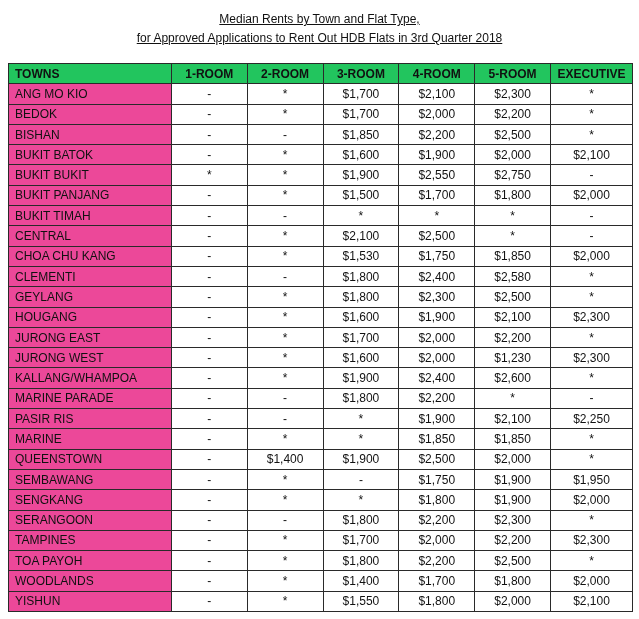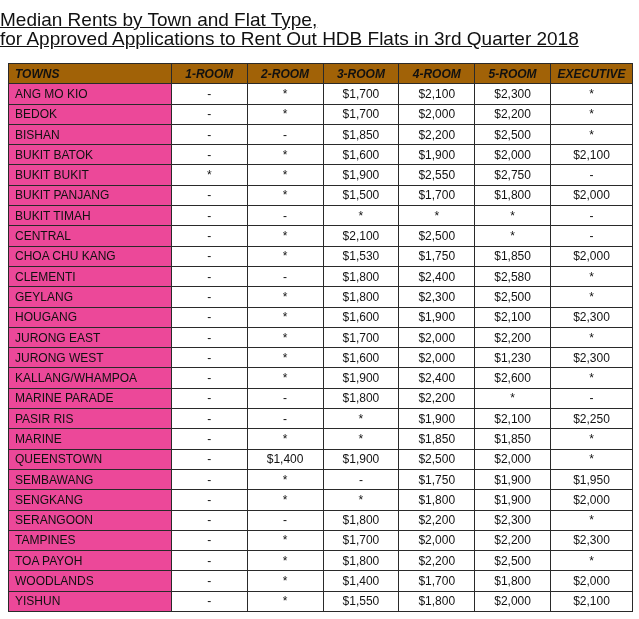--- a/index.html
+++ b/index.html
@@ -1,21 +1,21 @@
 <!DOCTYPE html>
 <html><head>
 <meta charset="utf-8">
 <style>
   html, body { margin: 0; padding: 0; background: #ffffff; }
   body { width: 639px; height: 619px; overflow: hidden; font-family: "Liberation Sans", sans-serif; color: #111; }
-  .title { font-size: 19px; line-height: 19px; padding-top: 10px; }
+  .title { text-align: center; font-size: 12px; line-height: 19px; padding-top: 10px; }
   .title span { text-decoration: underline; display: inline-block; }
   table { position: absolute; left: 8px; top: 63px; border-collapse: collapse; width: 625px; }
   th, td { border: 1px solid #2a2a2a; height: 19.3px; padding: 0; font-size: 12px; }
-  th { background: #a16207; font-weight: bold; text-align: center; font-style: italic; }
+  th { background: #22c55e; font-weight: bold; text-align: center; }
   th.towns { text-align: left; padding-left: 6px; }
   td.town { background: #ec4899; text-align: left; padding-left: 6px; }
   td.val { text-align: center; }
   col.c0 { width: 163px; }
   col.c1 { width: 76px; }
   col.c2 { width: 76px; }
   col.c3 { width: 76px; }
   col.c4 { width: 76px; }
   col.c5 { width: 76px; }
   col.c6 { width: 82px; }

